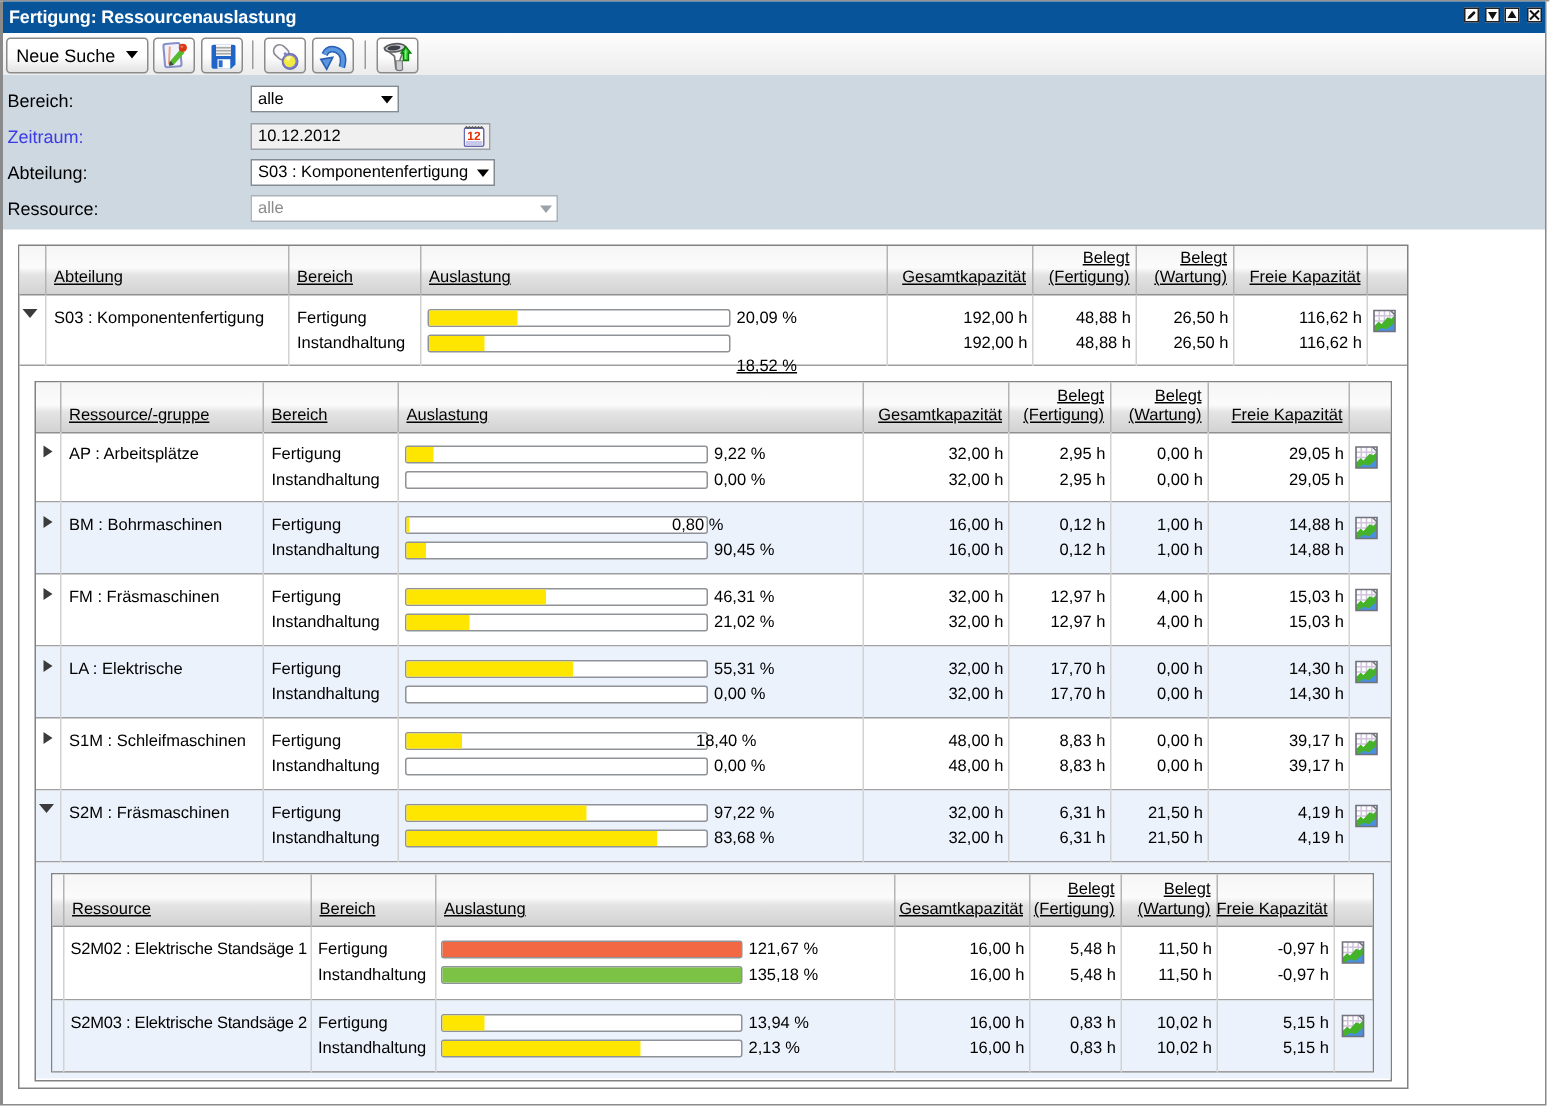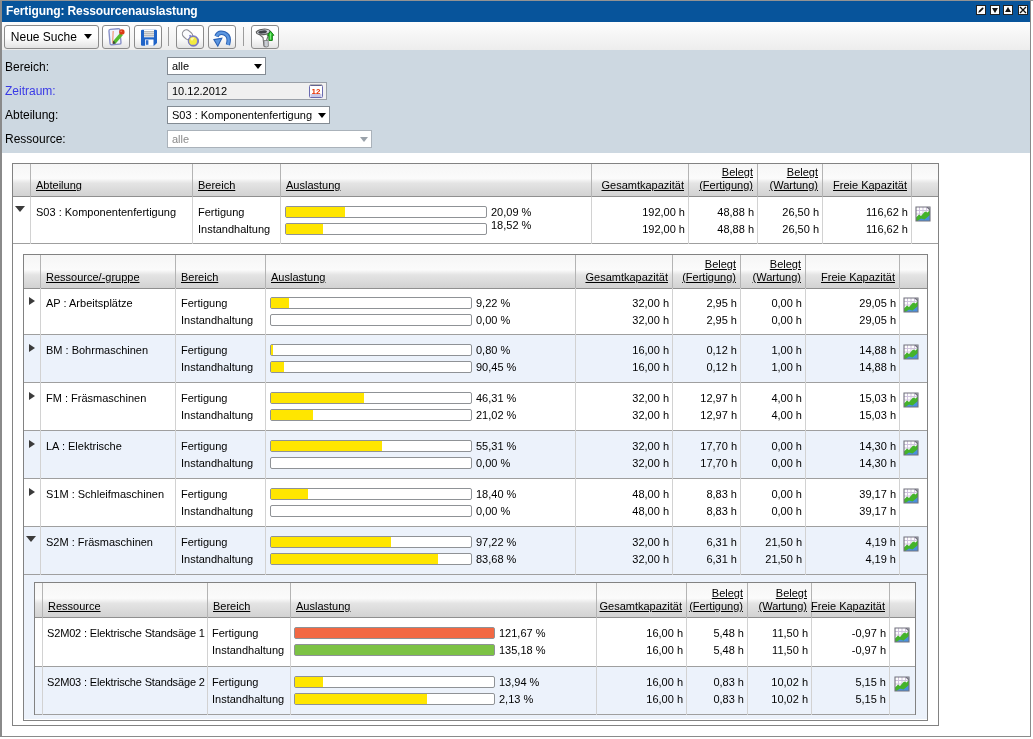--- a/index.html
+++ b/index.html
@@ -162,21 +162,21 @@
 <div class="abs cell" style="left:23px;top:42px;">S03 : Komponentenfertigung</div>
 <div class="abs cell" style="left:185px;top:42px;">Fertigung</div>
 <div class="abs cell" style="left:185px;top:59px;">Instandhaltung</div>
 <div class="abs bar" style="left:272px;top:42px;width:202px;">
       <div class="fill" style="width:59.1px;background:#ffe600;"></div>
     </div>
 <div class="abs cell" style="left:478px;top:42px;">20,09 %</div>
 <div class="abs bar" style="left:272px;top:59px;width:202px;">
       <div class="fill" style="width:37.0px;background:#ffe600;"></div>
     </div>
-<div class="abs cell" style="left:478px;top:55px;">18,52 %</div>
+<div class="abs cell" style="left:478px;top:74px;text-decoration:underline;">18,52 %</div>
 <div class="abs cell rt" style="left:578px;width:94px;top:42px;">192,00 h</div>
 <div class="abs cell rt" style="left:578px;width:94px;top:59px;">192,00 h</div>
 <div class="abs cell rt" style="left:675px;width:66px;top:42px;">48,88 h</div>
 <div class="abs cell rt" style="left:675px;width:66px;top:59px;">48,88 h</div>
 <div class="abs cell rt" style="left:744px;width:62px;top:42px;">26,50 h</div>
 <div class="abs cell rt" style="left:744px;width:62px;top:59px;">26,50 h</div>
 <div class="abs cell rt" style="left:809px;width:86px;top:42px;">116,62 h</div>
 <div class="abs cell rt" style="left:809px;width:86px;top:59px;">116,62 h</div>
 <svg class="abs" style="left:902px;top:42px;" width="16" height="16" viewBox="0 0 16 16">
       <rect x="1" y="1" width="14" height="14" fill="#fdfdfd"></rect>
@@ -248,21 +248,21 @@
 <div class="abs" style="left:716px;top:80px;width:1px;height:48px;background:#d2d2d2;"></div>
 <div class="abs" style="left:781px;top:80px;width:1px;height:48px;background:#d2d2d2;"></div>
 <div class="abs" style="left:875px;top:80px;width:1px;height:48px;background:#d2d2d2;"></div>
 <div class="abs tri-r" style="left:5px;top:89px;"></div>
 <div class="abs cell" style="left:22px;top:89px;">BM : Bohrmaschinen</div>
 <div class="abs cell" style="left:157px;top:89px;">Fertigung</div>
 <div class="abs cell" style="left:157px;top:106px;">Instandhaltung</div>
 <div class="abs bar" style="left:246px;top:89px;width:202px;">
       <div class="fill" style="width:1.6px;background:#ffe600;"></div>
     </div>
-<div class="abs cell" style="left:452px;top:89px;">0,80 %</div>
+<div class="abs cell" style="left:424px;top:89px;">0,80 %</div>
 <div class="abs bar" style="left:246px;top:106px;width:202px;">
       <div class="fill" style="width:12.6px;background:#ffe600;"></div>
     </div>
 <div class="abs cell" style="left:452px;top:106px;">90,45 %</div>
 <div class="abs cell rt" style="left:551px;width:94px;top:89px;">16,00 h</div>
 <div class="abs cell rt" style="left:551px;width:94px;top:106px;">16,00 h</div>
 <div class="abs cell rt" style="left:648px;width:65px;top:89px;">0,12 h</div>
 <div class="abs cell rt" style="left:648px;width:65px;top:106px;">0,12 h</div>
 <div class="abs cell rt" style="left:716px;width:62px;top:89px;">1,00 h</div>
 <div class="abs cell rt" style="left:716px;width:62px;top:106px;">1,00 h</div>
@@ -356,21 +356,21 @@
 <div class="abs" style="left:716px;top:224px;width:1px;height:48px;background:#d2d2d2;"></div>
 <div class="abs" style="left:781px;top:224px;width:1px;height:48px;background:#d2d2d2;"></div>
 <div class="abs" style="left:875px;top:224px;width:1px;height:48px;background:#d2d2d2;"></div>
 <div class="abs tri-r" style="left:5px;top:233px;"></div>
 <div class="abs cell" style="left:22px;top:233px;">S1M : Schleifmaschinen</div>
 <div class="abs cell" style="left:157px;top:233px;">Fertigung</div>
 <div class="abs cell" style="left:157px;top:250px;">Instandhaltung</div>
 <div class="abs bar" style="left:246px;top:233px;width:202px;">
       <div class="fill" style="width:36.8px;background:#ffe600;"></div>
     </div>
-<div class="abs cell" style="left:452px;top:233px;">18,40 %</div>
+<div class="abs cell" style="left:440px;top:233px;">18,40 %</div>
 <div class="abs bar" style="left:246px;top:250px;width:202px;">
       <div class="fill" style="width:0.0px;background:#ffe600;"></div>
     </div>
 <div class="abs cell" style="left:452px;top:250px;">0,00 %</div>
 <div class="abs cell rt" style="left:551px;width:94px;top:233px;">48,00 h</div>
 <div class="abs cell rt" style="left:551px;width:94px;top:250px;">48,00 h</div>
 <div class="abs cell rt" style="left:648px;width:65px;top:233px;">8,83 h</div>
 <div class="abs cell rt" style="left:648px;width:65px;top:250px;">8,83 h</div>
 <div class="abs cell rt" style="left:716px;width:62px;top:233px;">0,00 h</div>
 <div class="abs cell rt" style="left:716px;width:62px;top:250px;">0,00 h</div>

